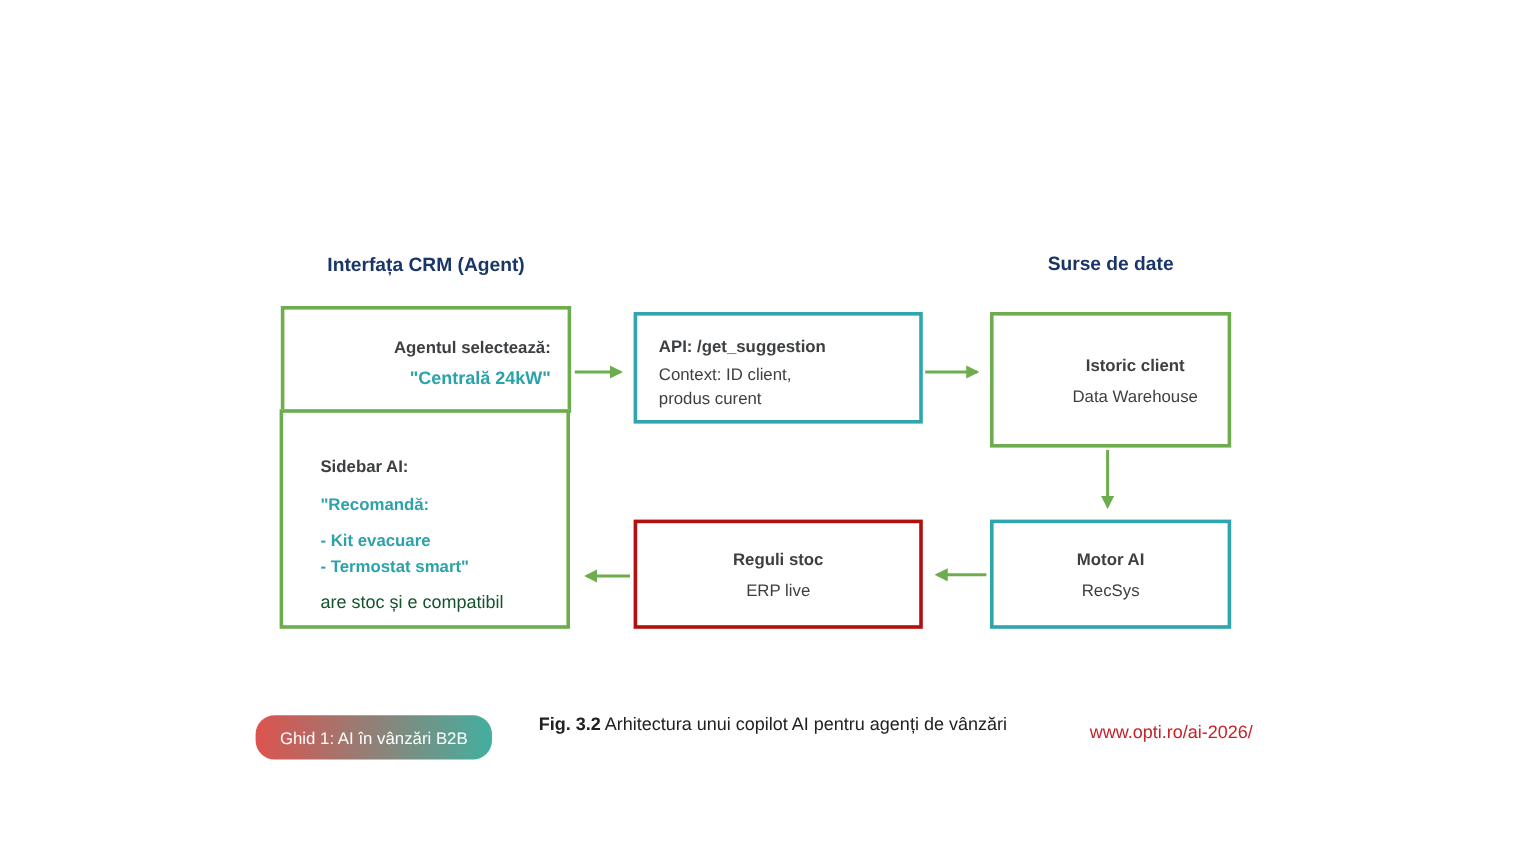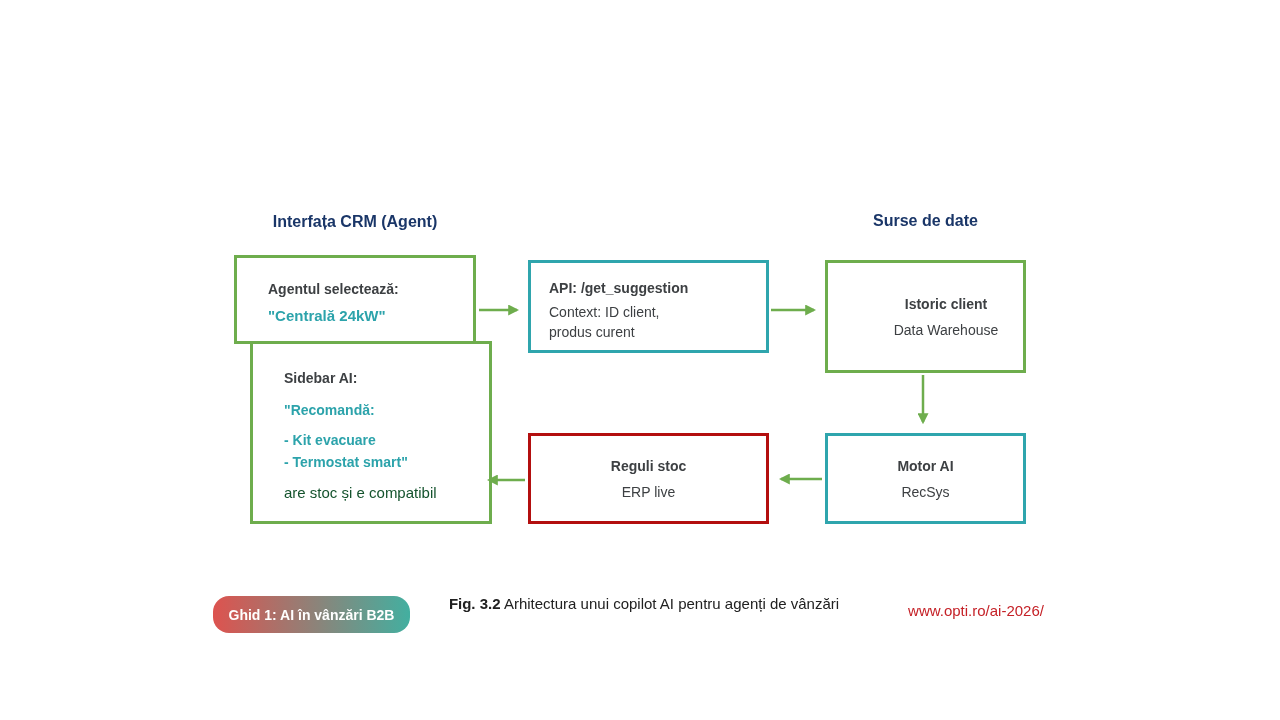--- a/index.html
+++ b/index.html
@@ -20,21 +20,21 @@
   .red-border{border:3px solid #b30f0f;}
   .box .b-title{font-weight:bold;color:#3d4043;}
   .teal-text{color:#2ca3ab;font-weight:bold;}
   .italic-note{color:#14532d;font-size:15px;}
   .left-pad{padding:23px 14px 0 31px;}
   .center-box{display:flex;flex-direction:column;align-items:center;justify-content:center;text-align:center;gap:10px;}
   #arrows{position:absolute;left:0;top:0;pointer-events:none;}
   #badge{
     position:absolute;left:213px;top:548px;width:197px;height:37px;border-radius:16px;
     background:linear-gradient(90deg,#dd534f 0%,#43afa0 100%);
-    color:#ffffff;font-size:14px;display:flex;align-items:center;justify-content:center;font-weight:bold;
+    color:#ffffff;font-size:14px;display:flex;align-items:center;justify-content:center;
   }
   #caption{
     position:absolute;left:424px;top:545px;width:440px;text-align:center;
     color:#212121;font-size:15px;line-height:21px;
   }
   #caption .cap-bold{font-weight:bold;}
   #link{
     position:absolute;left:880px;top:554px;width:192px;text-align:center;
     color:#c52127;font-size:15px;cursor:pointer;
   }
@@ -47,26 +47,26 @@
 </head>
 <body>
 
 <div id="stage">
 
   <div class="col-header" style="left:234px;top:163px;width:242px;text-align:center;">Interfața CRM (Agent)</div>
 
 
   <div class="col-header" style="left:825px;top:162px;width:201px;text-align:center;">Surse de date</div>
 
-  <div class="box green-border left-pad" style="left:234px;top:207px;width:242px;height:89px;">
+  <div class="box green-border left-pad" style="left:234px;top:207px;width:242px;height:89px;text-align:right;">
     <div class="b-title">Agentul selectează:</div>
     <div class="teal-text gap10" style="font-size:15px;">"Centrală 24kW"</div>
   </div>
 
-  <div class="box green-border left-pad" style="left:250px;top:293px;width:242px;height:183px;padding-top:26px;">
+  <div class="box green-border left-pad" style="left:233px;top:293px;width:242px;height:183px;padding-top:36px;">
     <div class="b-title">Sidebar AI:</div>
     <div class="teal-text gap16">"Recomandă:</div>
     <div class="teal-text gap14">- Kit evacuare</div>
     <div class="teal-text gap6">- Termostat smart"</div>
     <div class="italic-note gap14">are stoc și e compatibil</div>
   </div>
 
   <div class="box teal-border" style="left:528px;top:212px;width:241px;height:93px;padding:17px 14px 0 18px;">
     <div class="b-title">API: /get_suggestion</div>
     <div class="lh20" style="margin-top:6px;">Context: ID client,</div>

